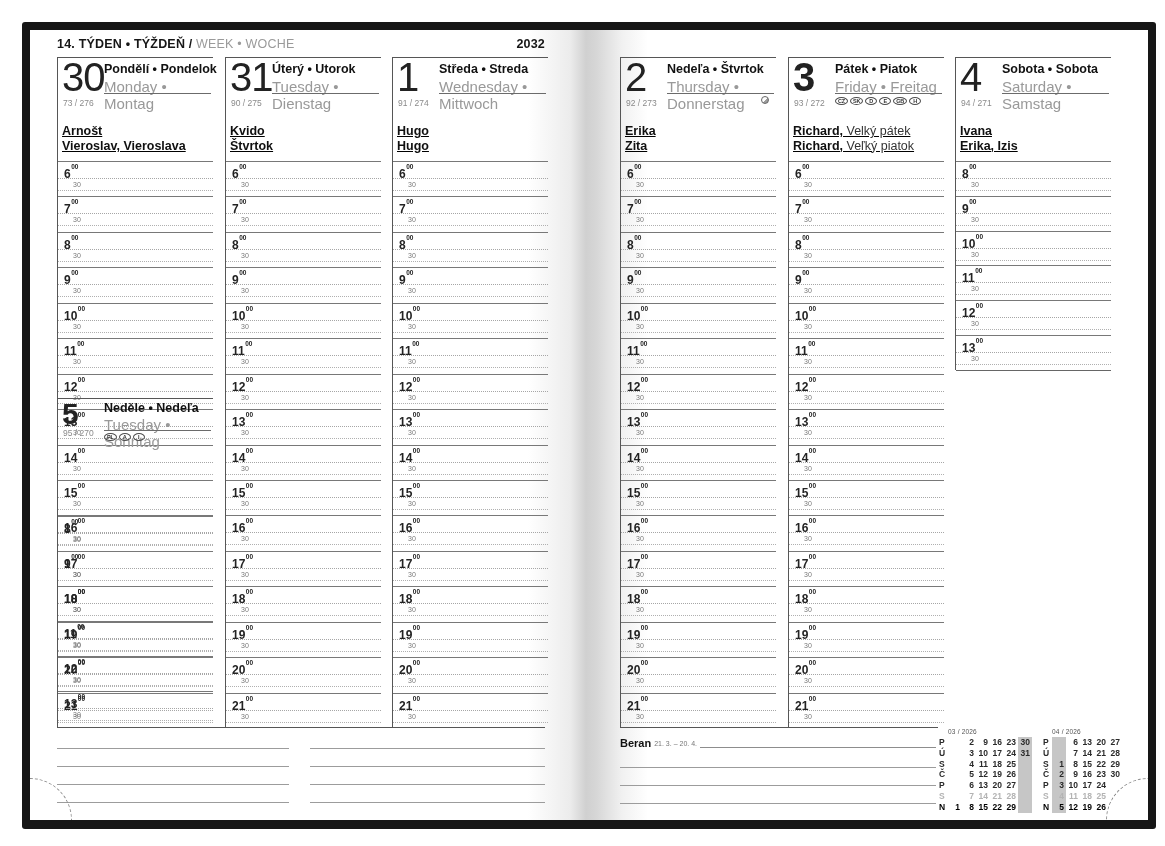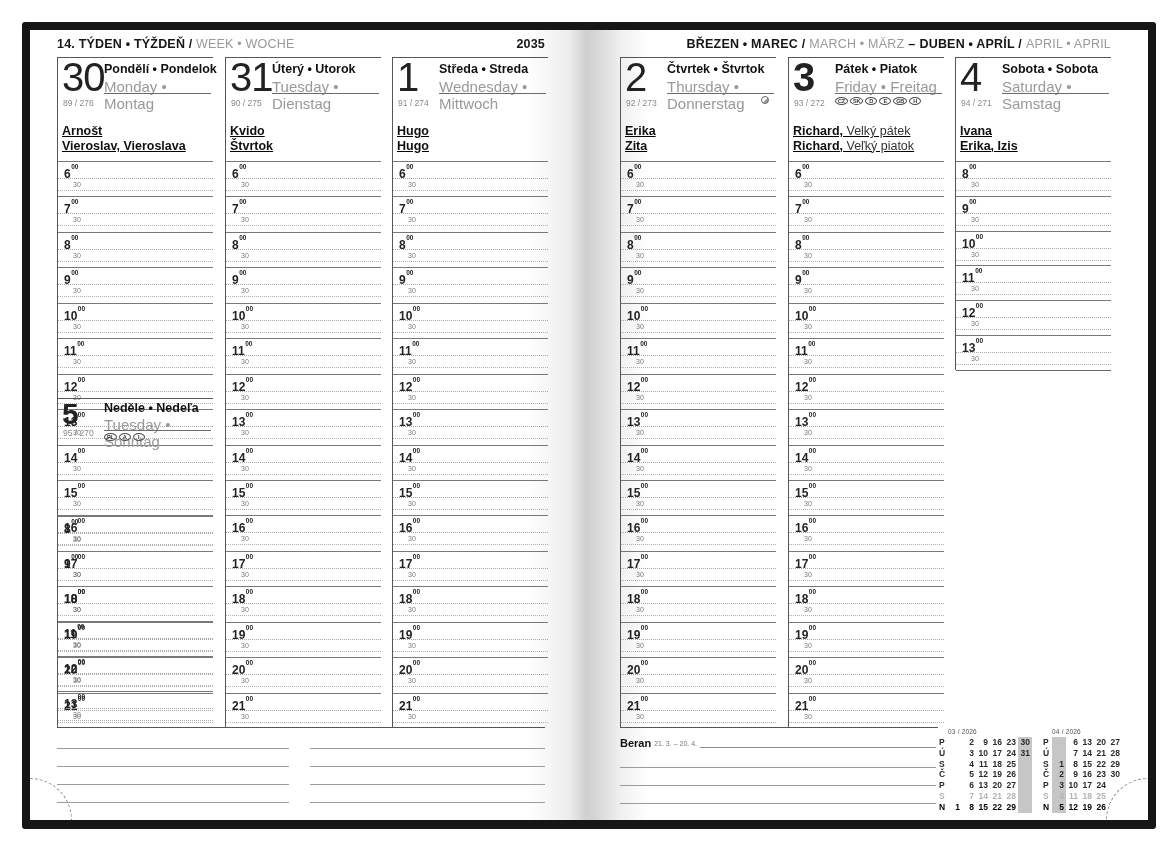--- a/index.html
+++ b/index.html
@@ -69,33 +69,32 @@
 
 <div class="stage">
   <div class="cover"></div>
   <div class="pages">
 
     <div class="lp-head">
       <div>
         <span class="hb1">14. TÝDEN • TÝŽDEŇ /</span>
         <span class="hgray">WEEK • WOCHE</span>
       </div>
-      <span class="hb1">2035</span>
+      <span class="hb1">2032</span>
     </div>
 
-    <div class="rp-head"><span class="hb1">BŘEZEN • MAREC /</span><span class="hgray">MARCH • MÄRZ</span><span class="hb1">–</span><span class="hb1">DUBEN • APRÍL /</span><span class="hgray">APRIL • APRIL</span></div>
 
     <div id="days-layer">
         <div class="daycol" style="left: 27px; height: 670px;">
           <div class="dhead">
             <div class="dnum">30</div>
             <div class="dwd">Pondělí • Pondelok</div>
             <div class="dwdtr">Monday • Montag</div>
             <div class="dhline"></div>
-            <div class="ddoy">89 / 276</div>
+            <div class="ddoy">73 / 276</div>
             <div class="names">
               <div class="nline"><b>Arnošt</b></div>
               <div class="nline"><b>Vieroslav, Vieroslava</b></div>
             </div>
           </div>
           <div class="grid">
             <div class="hb">
               <div class="hrow"><span class="hnum">6</span><sup>00</sup></div>
               <div class="mrow">30</div>
             </div>
@@ -315,21 +314,21 @@
             </div>
             <div class="hb">
               <div class="hrow"><span class="hnum">21</span><sup>00</sup></div>
               <div class="mrow">30</div>
             </div>
           </div>
         </div>
         <div class="daycol" style="left: 590px; height: 670px;">
           <div class="dhead">
             <div class="dnum">2</div>
-            <div class="dwd">Čtvrtek • Štvrtok</div>
+            <div class="dwd">Nedeľa • Štvrtok</div>
             <div class="dwdtr">Thursday • Donnerstag</div>
             <div class="dhline"></div>
             <div class="ddoy">92 / 273</div>
             <div class="moon"></div>
             <div class="names">
               <div class="nline"><b>Erika</b></div>
               <div class="nline"><b>Zita</b></div>
             </div>
           </div>
           <div class="grid">

